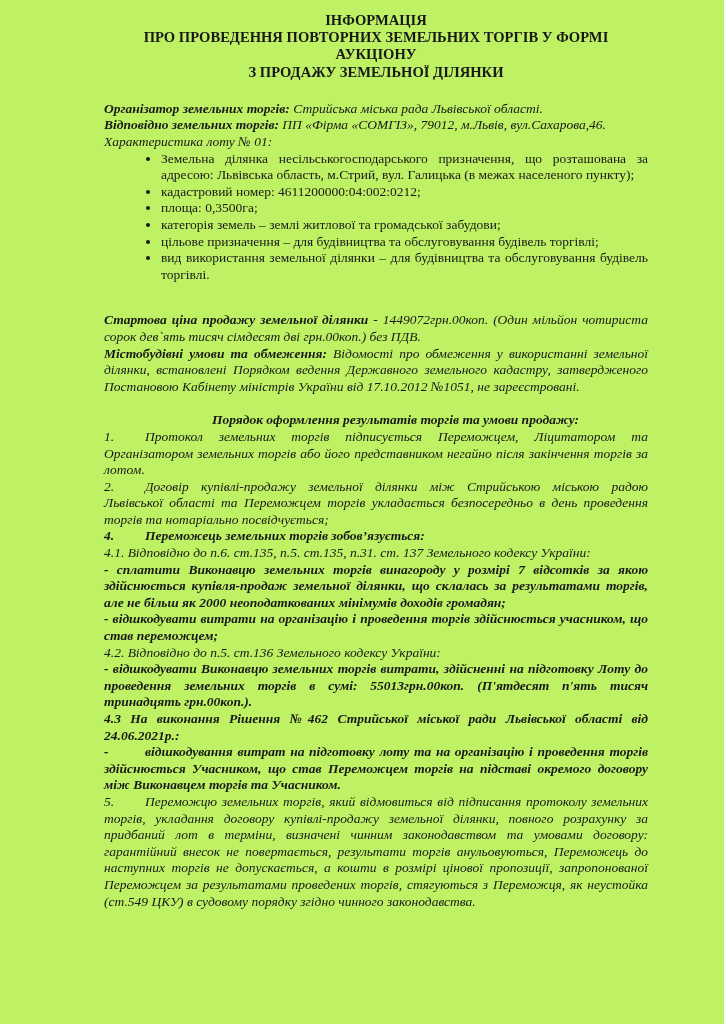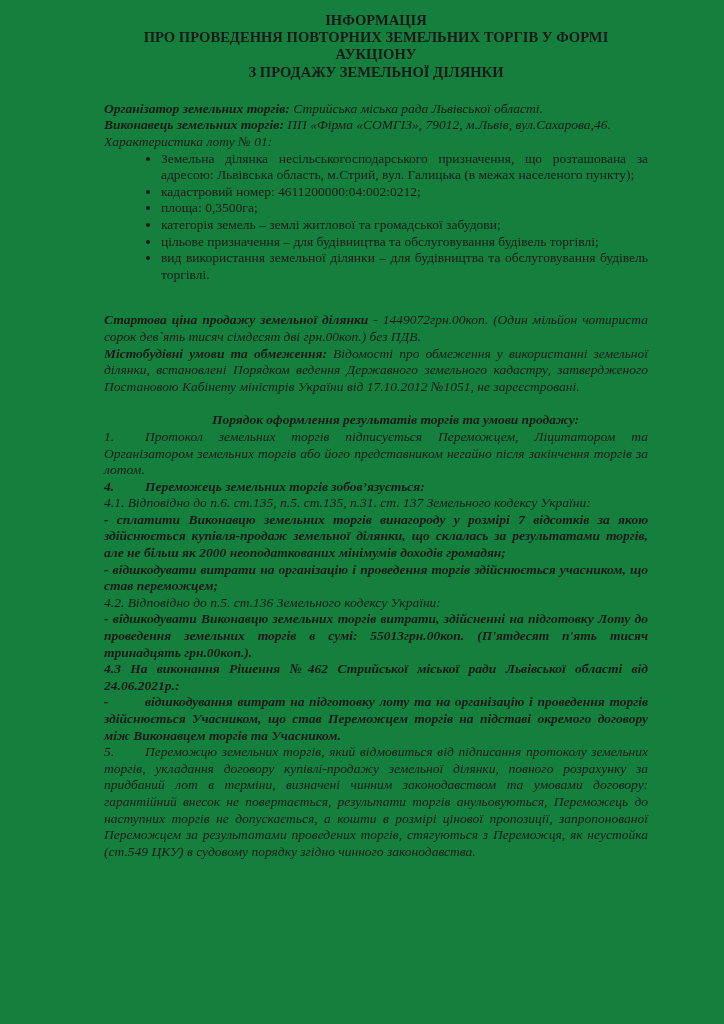--- a/index.html
+++ b/index.html
@@ -1,19 +1,19 @@
 <!DOCTYPE html>
 <html lang="uk"><head>
 <meta charset="utf-8">
 <style>
   html,body{margin:0;padding:0;background:#ffffff;}
   .page{
     position:relative;
     width:724px;height:1024px;
-    background:#15803d;
+    background:#bef264;
     box-sizing:border-box;
     padding:12px 76px 0 104px;
     font-family:"Liberation Serif","DejaVu Serif",serif;
     font-size:13.5px;
     line-height:16.6px;
     color:#181818;
     overflow:hidden;
   }
   .title{
     text-align:center;
@@ -50,38 +50,39 @@
 
 <div class="page">
 
   <div class="title">
     <div>ІНФОРМАЦІЯ</div>
     <div>ПРО ПРОВЕДЕННЯ ПОВТОРНИХ ЗЕМЕЛЬНИХ ТОРГІВ У ФОРМІ АУКЦІОНУ</div>
     <div>З ПРОДАЖУ ЗЕМЕЛЬНОЇ ДІЛЯНКИ</div>
   </div>
 
   <p><span class="b">Організатор земельних торгів:</span><span> Стрийська міська рада Львівської області.</span></p>
-  <p><span class="b">Виконавець земельних торгів:</span><span> ПП «Фірма «СОМГІЗ», 79012, м.Львів, вул.Сахарова,46.</span></p>
+  <p><span class="b">Відповідно земельних торгів:</span><span> ПП «Фірма «СОМГІЗ», 79012, м.Львів, вул.Сахарова,46.</span></p>
   <p style="text-align:left;">Характеристика лоту № 01:</p>
 
   <ul class="lot">
     <li>Земельна ділянка несільськогосподарського призначення, що розташована за адресою: Львівська область, м.Стрий, вул. Галицька (в межах населеного пункту);</li>
     <li>кадастровий номер: 4611200000:04:002:0212;</li>
     <li>площа:  0,3500га;</li>
     <li>категорія земель – землі житлової та громадської забудови;</li>
     <li>цільове призначення – для будівництва та обслуговування будівель торгівлі;</li>
     <li>вид використання земельної ділянки – для  будівництва та обслуговування будівель торгівлі.</li>
   </ul>
 
   <p class="gap-top"><span class="b">Стартова ціна продажу земельної ділянки</span><span> - 1449072грн.00коп. (Один мільйон чотириста сорок дев`ять тисяч сімдесят дві грн.00коп.) без ПДВ.</span></p>
   <p><span class="b">Містобудівні умови та обмеження:</span><span> Відомості про обмеження у використанні земельної ділянки, встановлені Порядком ведення Державного земельного кадастру, затвердженого Постановою Кабінету міністрів України від 17.10.2012 №1051, не зареєстровані.</span></p>
 
   <p class="proc-heading">Порядок оформлення результатів торгів та умови продажу:</p>
 
   <p><span class="tabnum">1.</span><span>Протокол земельних торгів підписується Переможцем, Ліцитатором та Організатором земельних торгів або його представником негайно після закінчення торгів за лотом.</span></p>
+  <p><span class="tabnum">2.</span><span>Договір купівлі-продажу земельної ділянки між Стрийською міською радою Львівської області та Переможцем торгів укладається безпосередньо в день проведення торгів та нотаріально посвідчується;</span></p>
   <p class="b"><span class="tabnum">4.</span><span>Переможець земельних торгів зобов’язується:</span></p>
   <p>4.1. Відповідно до п.6. ст.135, п.5. ст.135, п.31. ст. 137 Земельного кодексу України:</p>
   <p class="b">- сплатити Виконавцю земельних торгів винагороду у розмірі 7 відсотків за якою здійснюється купівля-продаж земельної ділянки, що склалась за результатами торгів, але не більш як 2000 неоподаткованих мінімумів доходів громадян;</p>
   <p class="b">- відшкодувати витрати на організацію і проведення торгів здійснюється учасником, що став переможцем;</p>
   <p>4.2. Відповідно до п.5. ст.136 Земельного кодексу України:</p>
   <p class="b">- відшкодувати Виконавцю земельних торгів витрати, здійсненні на підготовку Лоту до проведення земельних торгів в сумі: 55013грн.00коп. (П'ятдесят п'ять тисяч тринадцять грн.00коп.).</p>
   <p class="b">4.3 На виконання Рішення №462 Стрийської міської ради Львівської області від 24.06.2021р.:</p>
   <p class="b"><span class="tabnum">-</span><span>відшкодування витрат на підготовку лоту та на організацію і проведення торгів здійснюється Учасником, що став Переможцем торгів на підставі окремого договору між Виконавцем торгів та Учасником.</span></p>
   <p><span class="tabnum">5.</span><span>Переможцю земельних торгів, який відмовиться від підписання протоколу земельних торгів, укладання договору купівлі-продажу земельної ділянки, повного розрахунку за придбаний лот в терміни, визначені чинним законодавством та умовами договору: гарантійний внесок не повертається, результати торгів анульовуються, Переможець до наступних торгів не допускається, а кошти в розмірі цінової пропозиції, запропонованої Переможцем за результатами проведених торгів, стягуються з Переможця, як неустойка (ст.549 ЦКУ) в судовому порядку згідно чинного законодавства.</span></p>
 

